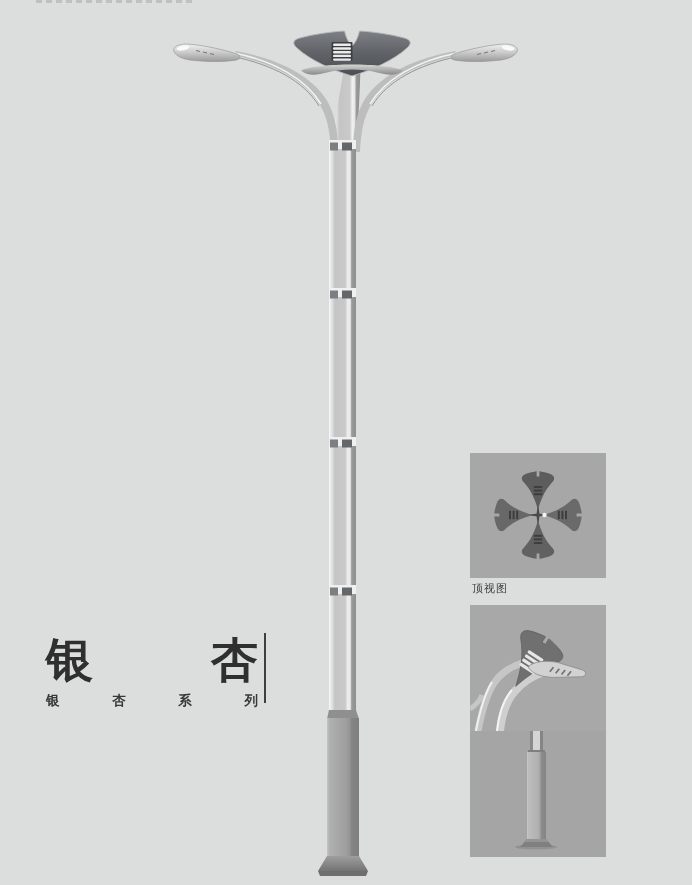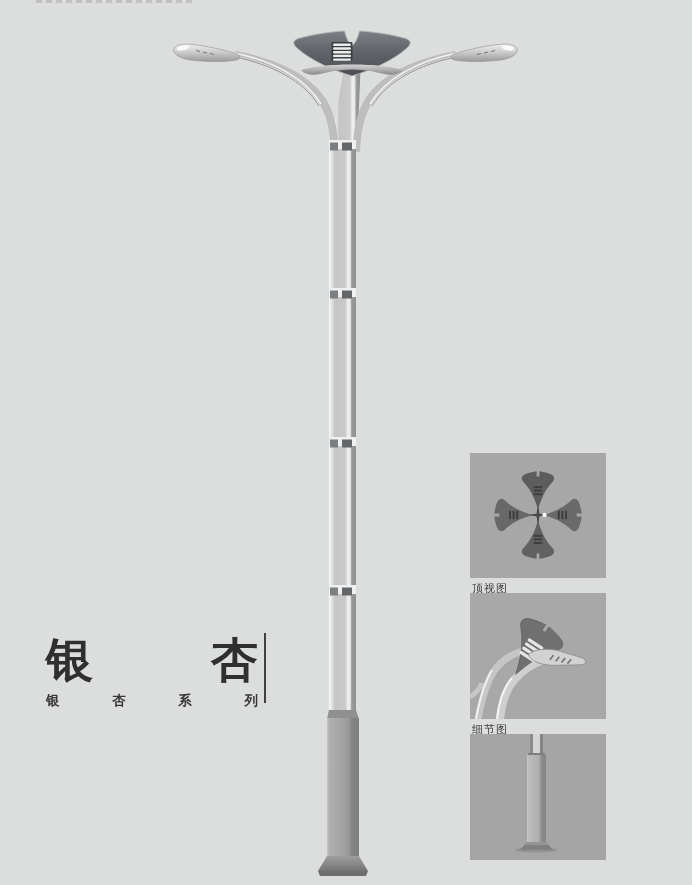--- a/index.html
+++ b/index.html
@@ -37,21 +37,21 @@
     position:absolute;left:46px;top:692px;width:212px;
     display:flex;justify-content:space-between;
     font-size:13.5px;font-weight:600;color:#383838;
   }
   .figure-column{
     position:absolute;left:470px;top:453px;width:136px;
     display:flex;flex-direction:column;
   }
   .figure-image{display:block;width:136px;}
   .figure-label{
-    height:15px;padding:3px 0 12px 2px;
+    height:27px;padding:3px 0 12px 2px;
     font-size:11px;letter-spacing:1px;color:var(--label-text);
   }
 </style>
 </head>
 <body>
 
 <div class="page">
 
   <div class="cropped-header"></div>
 
@@ -231,21 +231,20 @@
           <rect x="-9" y="-36" width="18" height="3.2" rx="1.4"></rect>
           <rect x="-9" y="-31" width="18" height="3.2" rx="1.4"></rect>
           <rect x="-9" y="-26" width="18" height="3.2" rx="1.4"></rect>
         </g>
       </g>
       <g transform="translate(88,66) rotate(8)">
         <path d="M-30,0 C-26,-6 -14,-9 -2,-8.5 L24,-4.5 C29,-3 29,1 24,2.5 L-4,7 C-17,8.5 -27,5.5 -30,0 Z" fill="#d2d2d2" stroke="#8b8b8b" stroke-width="0.8"></path>
         <path d="M-8,2 l3,-5 M-2,2.5 l3,-5 M4,3 l3,-5 M10,3.5 l3,-5" stroke="#6f6f6f" stroke-width="1.6"></path>
       </g>
     </svg>
-    <div class="figure-label">细节图</div>
 
     <svg class="figure-image" width="136" height="126" viewBox="0 0 136 126">
       <defs>
         <linearGradient id="p3col" x1="0" y1="0" x2="1" y2="0">
           <stop offset="0" stop-color="#c9c9c9"></stop>
           <stop offset="0.08" stop-color="#bdbdbd"></stop>
           <stop offset="0.60" stop-color="#b0b0b0"></stop>
           <stop offset="0.72" stop-color="#9a9a9a"></stop>
           <stop offset="0.74" stop-color="#8c8c8c"></stop>
           <stop offset="1" stop-color="#858585"></stop>

